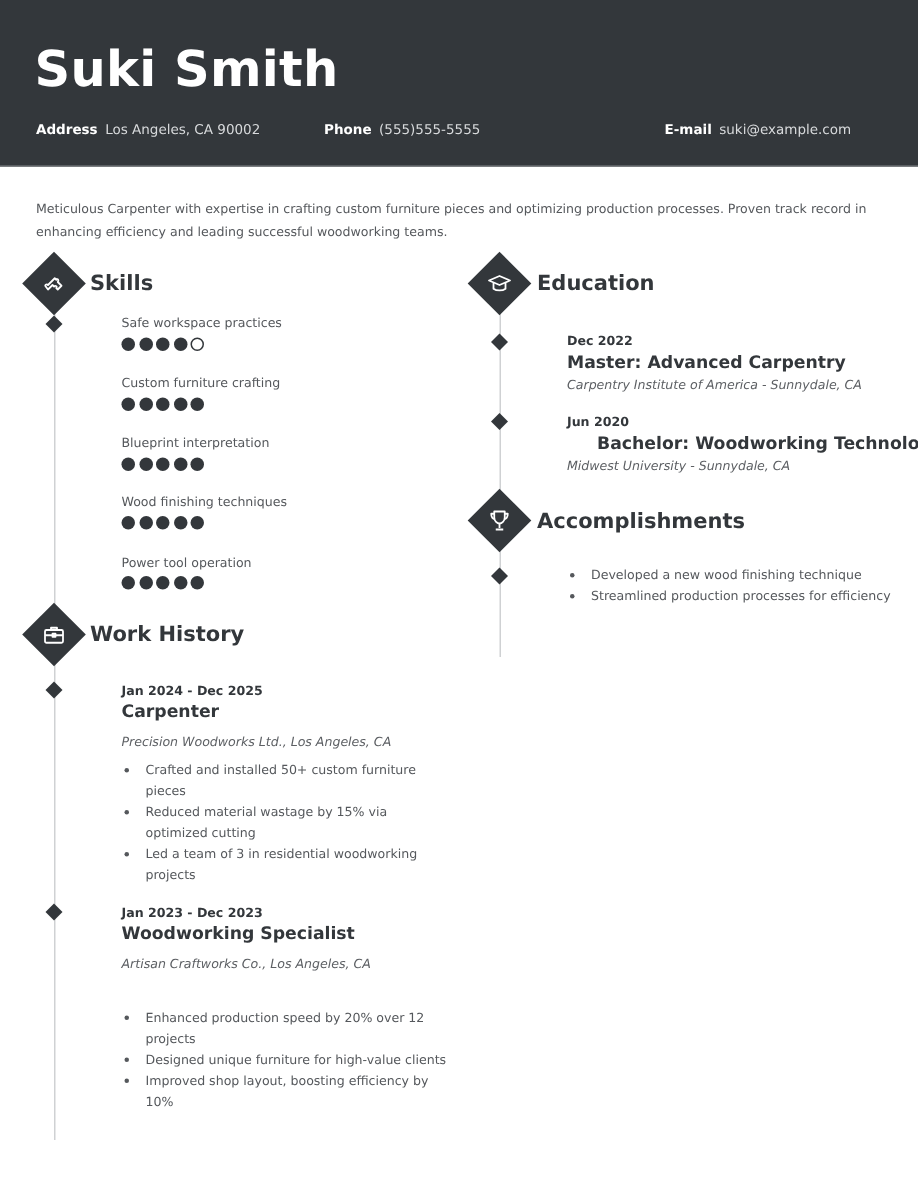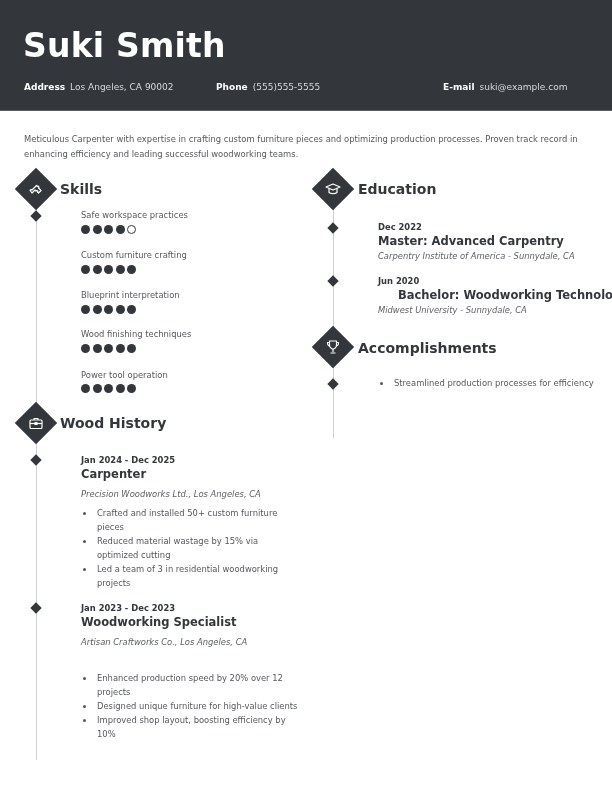--- a/index.html
+++ b/index.html
@@ -134,21 +134,21 @@
 </div>
 
 <div class="section-icon" style="left:21px; top:408px;">
   <svg viewBox="0 0 16 16" fill="none" stroke="#ffffff" stroke-width="1.2" stroke-linejoin="round">
     <rect x="2" y="5" width="12" height="8.5" rx="1"></rect>
     <path d="M6 5 V3.5 H10 V5"></path>
     <path d="M2 8.5 H14"></path>
     <rect x="7" y="7.5" width="2" height="2"></rect>
   </svg>
 </div>
-<div class="section-title" style="left:60px; top:415px;">Wood History</div>
+<div class="section-title" style="left:60px; top:415px;">Work History</div>
 
 <div class="node" style="left:32px; top:456px;"></div>
 <div class="date" style="left:81px; top:455px;">Jan 2024 - Dec 2025</div>
 <div class="role" style="left:81px; top:467px;">Carpenter</div>
 <div class="org" style="left:81px; top:489px;">Precision Woodworks Ltd., Los Angeles, CA</div>
 <ul class="bullets" style="left:81px; top:506px; width:220px;">
   <li>Crafted and installed 50+ custom furniture pieces</li>
   <li>Reduced material wastage by 15% via optimized cutting</li>
   <li>Led a team of 3 in residential woodworking projects</li>
 </ul>
@@ -188,14 +188,15 @@
     <path d="M4.5 2 H11.5 V6 C11.5 8.5 9.5 10 8 10 C6.5 10 4.5 8.5 4.5 6 Z"></path>
     <path d="M4.5 3.5 H2.5 C2.5 6 3.5 7 5 7"></path>
     <path d="M11.5 3.5 H13.5 C13.5 6 12.5 7 11 7"></path>
     <path d="M8 10 V13 M5.5 14 H10.5"></path>
   </svg>
 </div>
 <div class="section-title" style="left:358px; top:340px;">Accomplishments</div>
 
 <div class="node" style="left:329px; top:380px;"></div>
 <ul class="bullets" style="left:378px; top:376px; width:220px;">
+  <li>Developed a new wood finishing technique</li>
   <li>Streamlined production processes for efficiency</li>
 </ul>
 
 </body></html>

